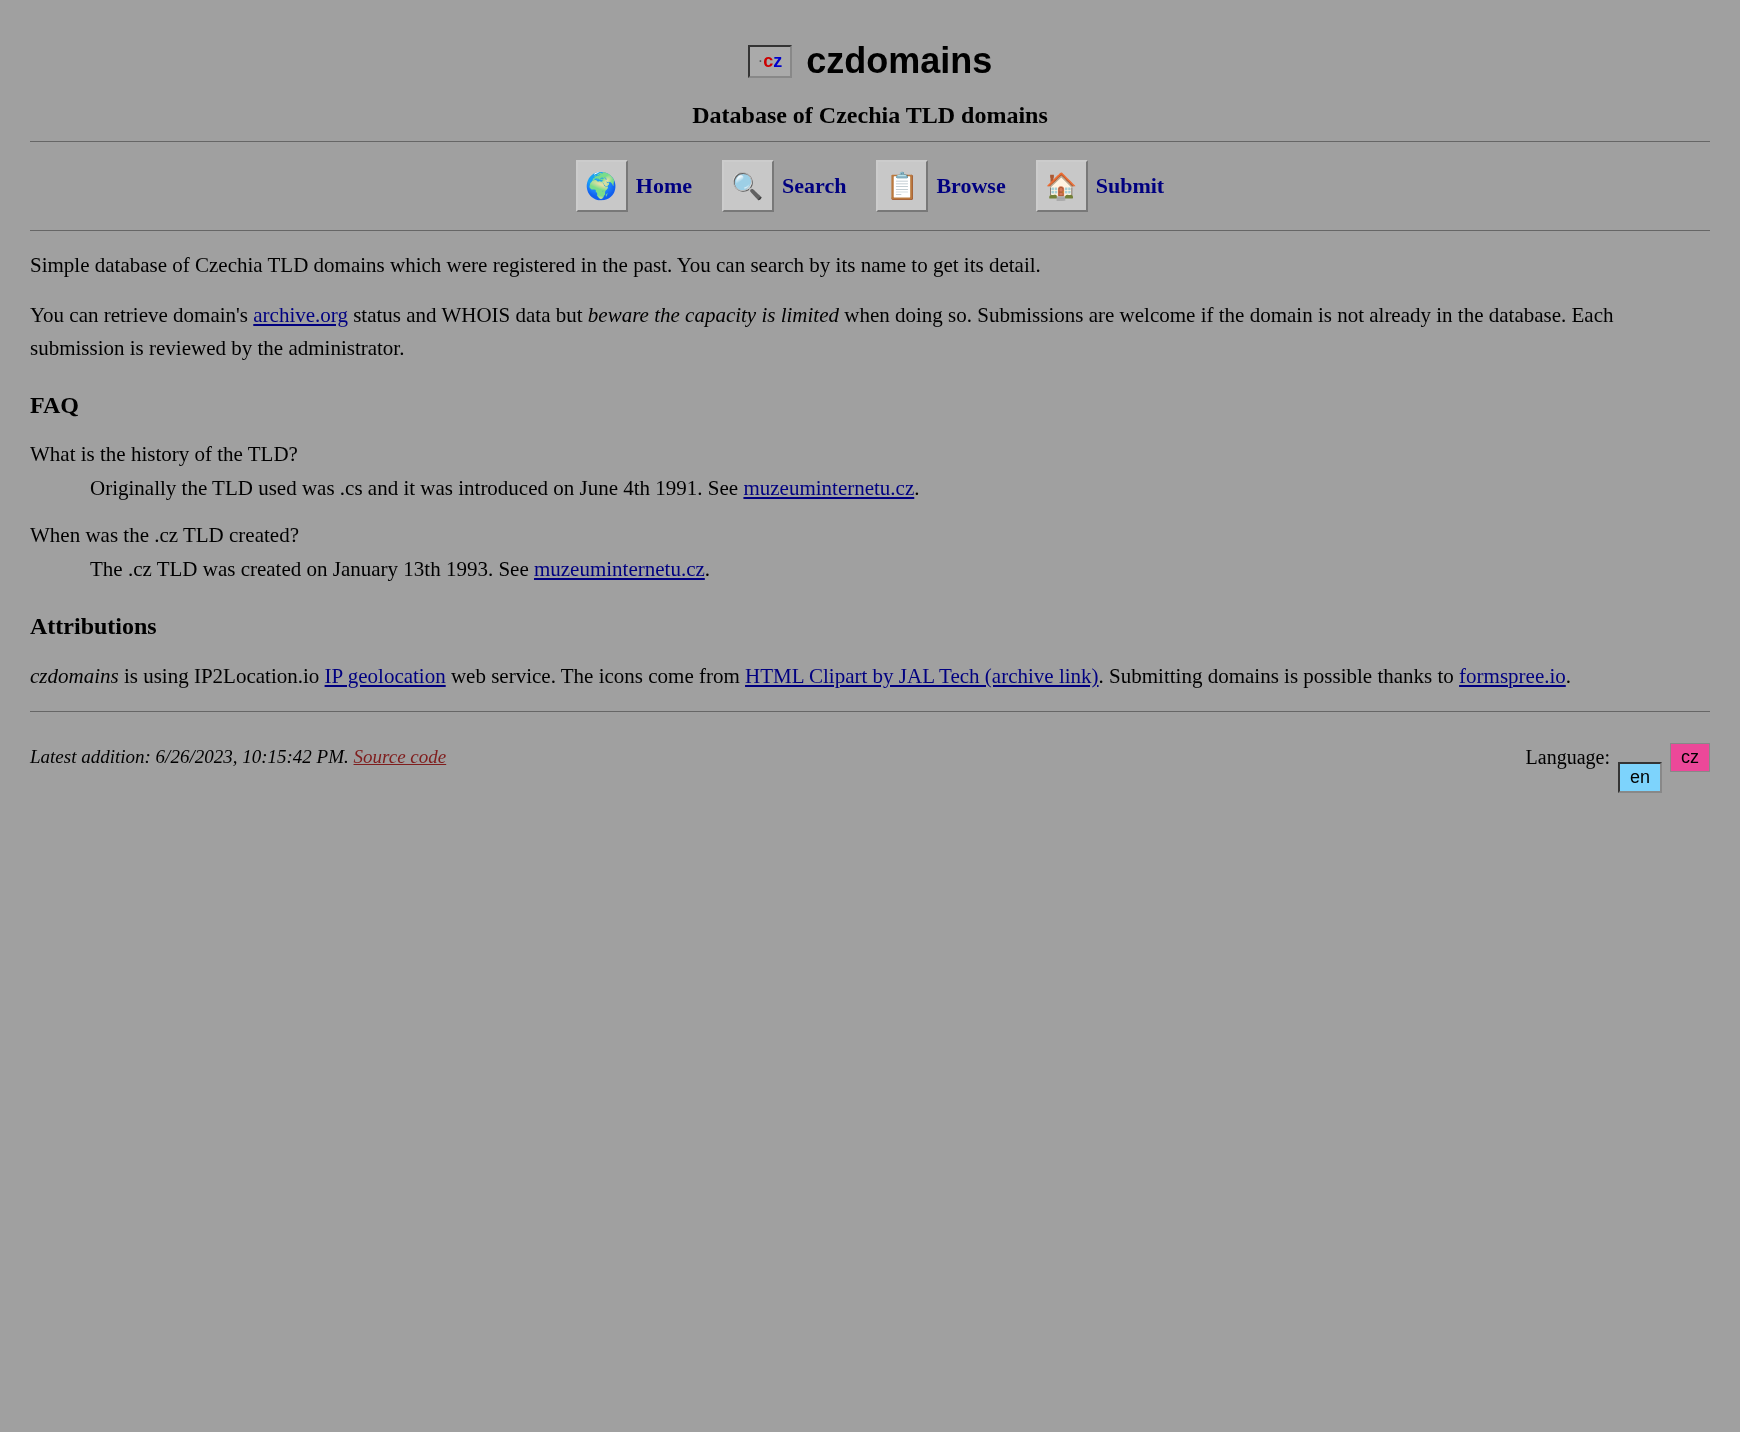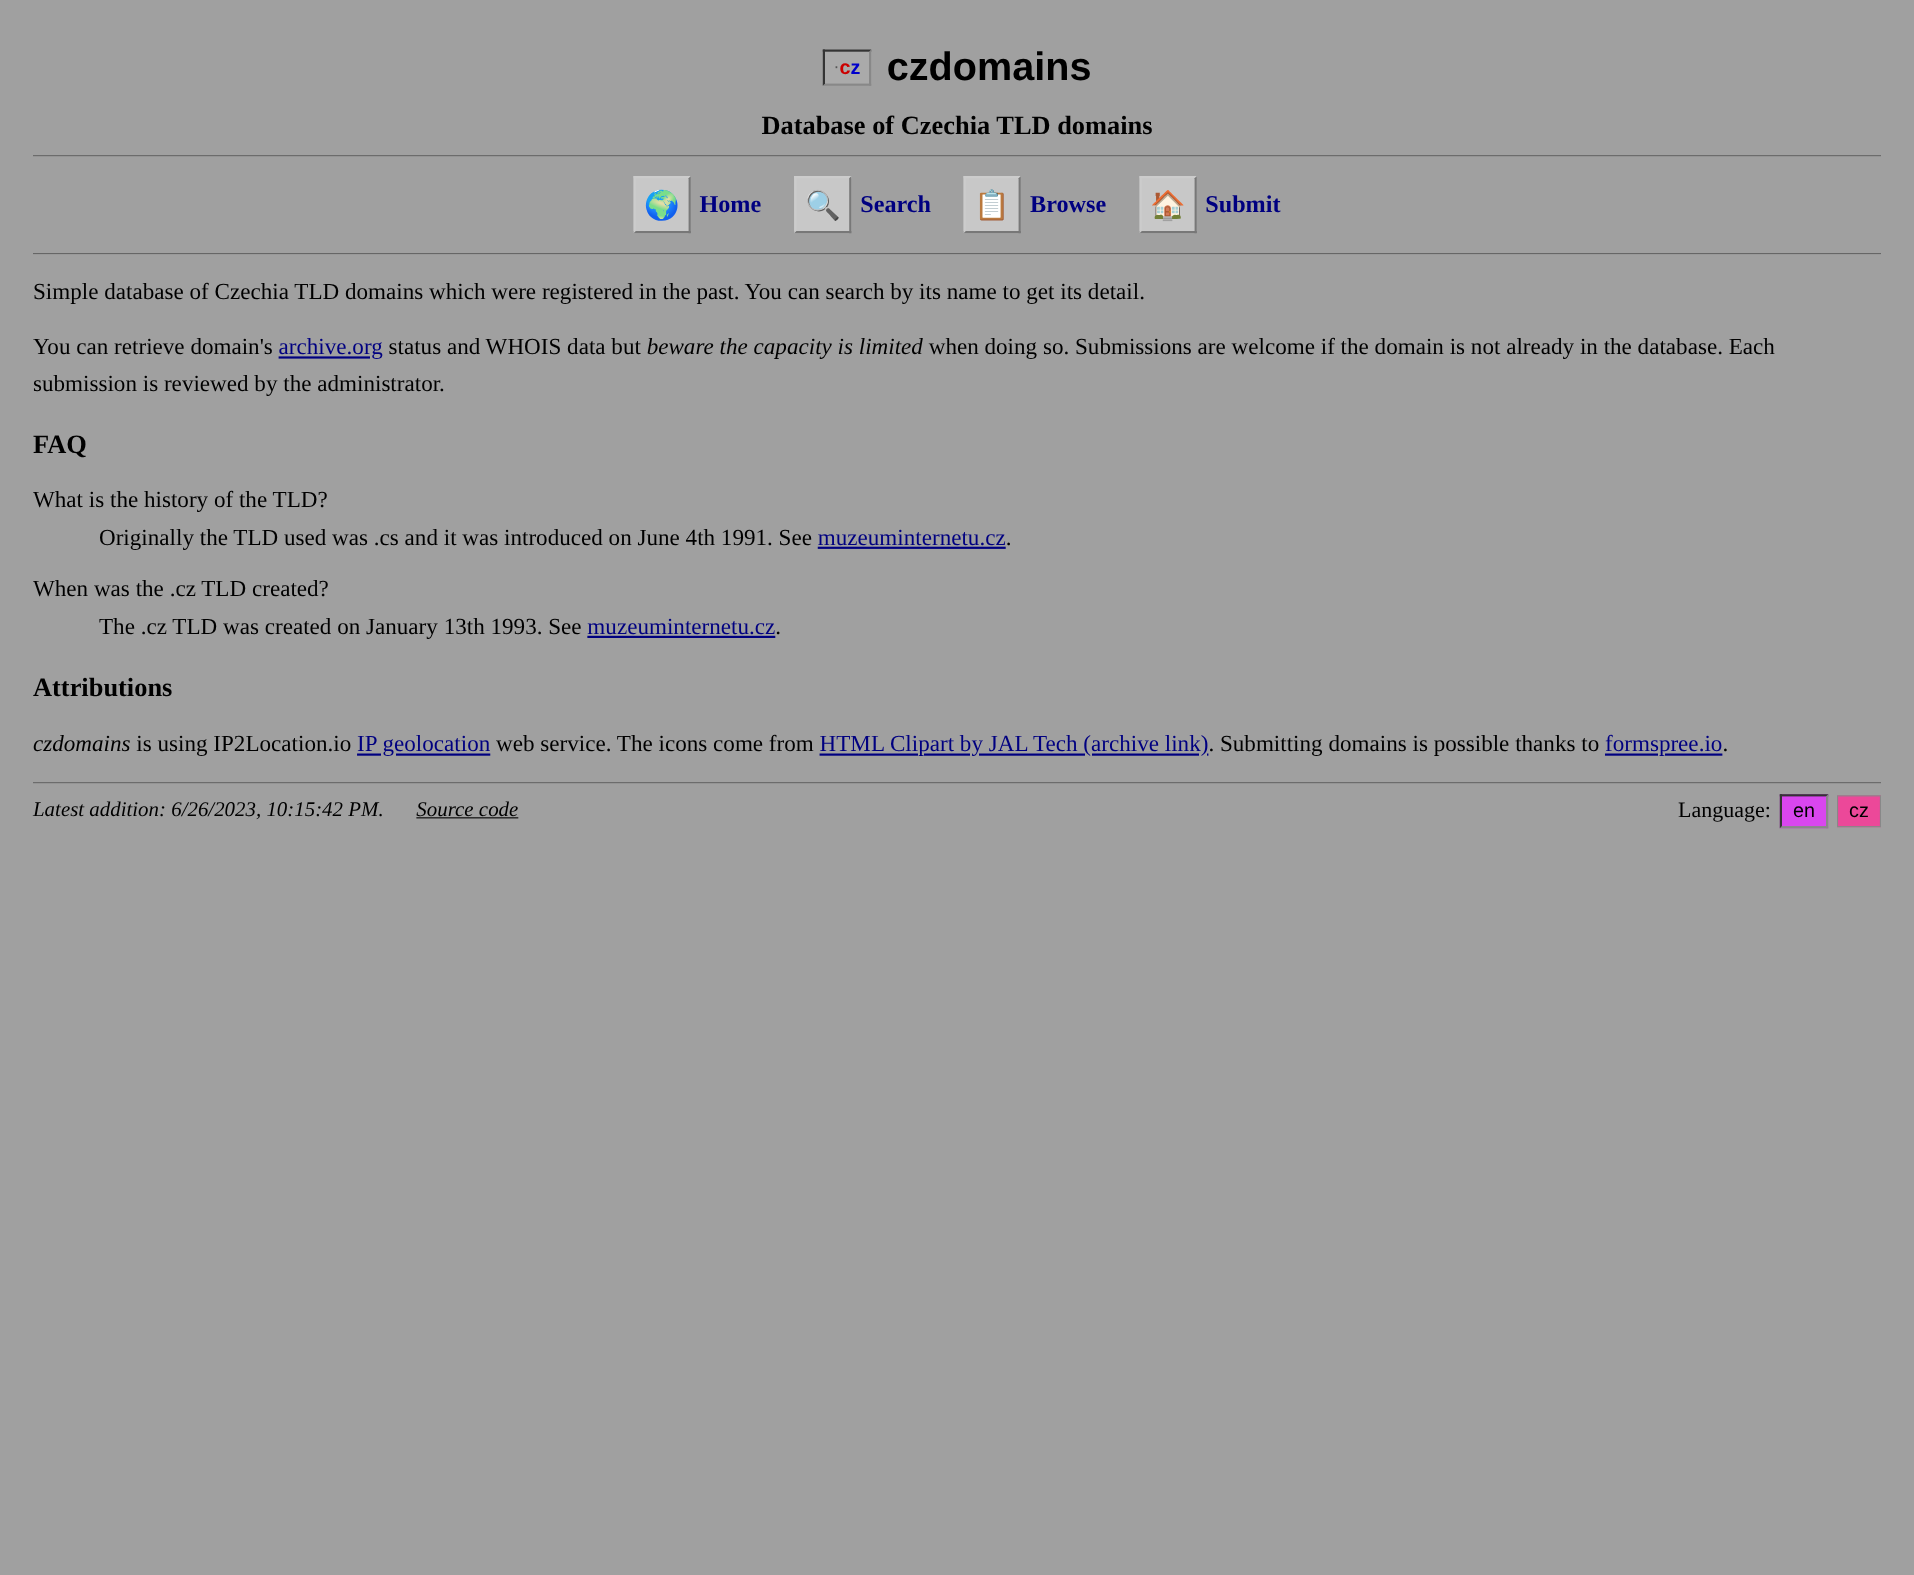--- a/index.html
+++ b/index.html
@@ -104,39 +104,40 @@
     .footer {
       margin-top: 16px;
       padding-top: 10px;
       border-top: 1px solid #666;
       display: flex;
       justify-content: space-between;
       align-items: center;
       font-style: italic;
       font-size: 19px;
     }
-    .footer-left a { color: #000000; font-style: italic; margin-left: 25px; }
+    .footer-left a { color: #7f1d1d; font-style: italic; }
     .lang-section {
       display: flex;
       align-items: center;
       gap: 8px;
       font-style: normal;
       font-size: 20px;
     }
     .lang-btn {
       border: 1px solid #888;
       background: #ec4899;
       padding: 3px 10px;
       font-size: 18px;
       cursor: pointer;
       font-family: Arial, sans-serif;
     }
     .lang-btn.active {
-      background: #d946ef;
+      background: #7dd3fc;
       border: 2px inset #888;
+      margin-top: 40px;
     }
     em { font-style: italic; }
   </style>
 </head>
 <body>
 
 <div class="header-title">
   <div class="logo-box">
     <span class="logo-dot">·</span>
     <span class="logo-c">c</span>

